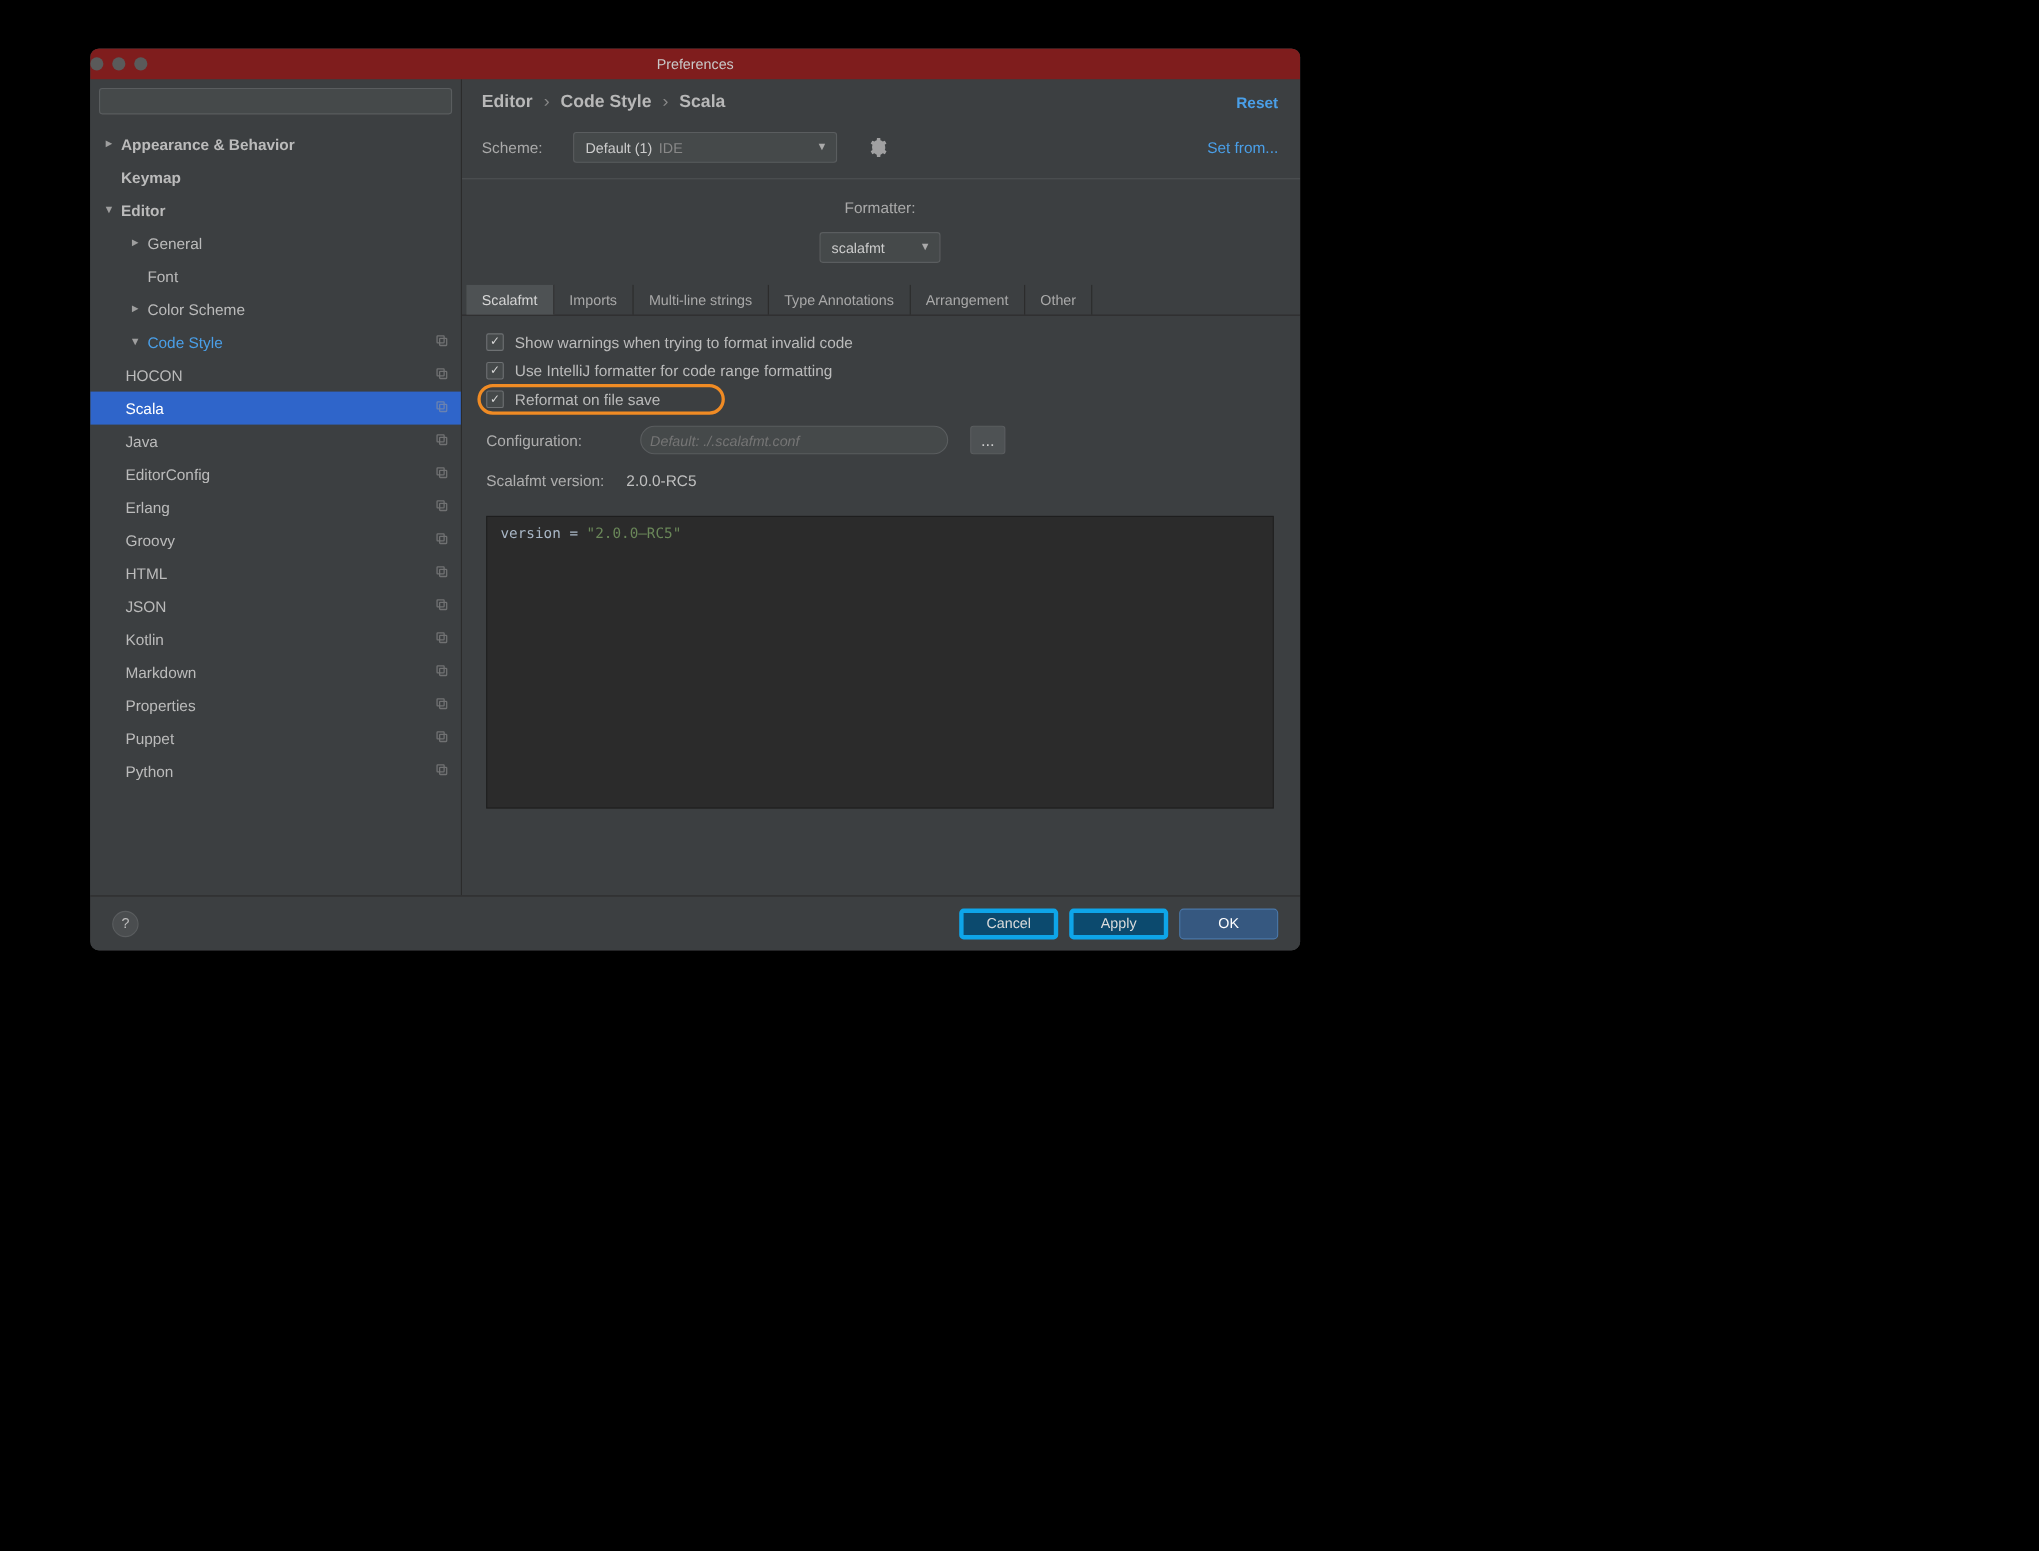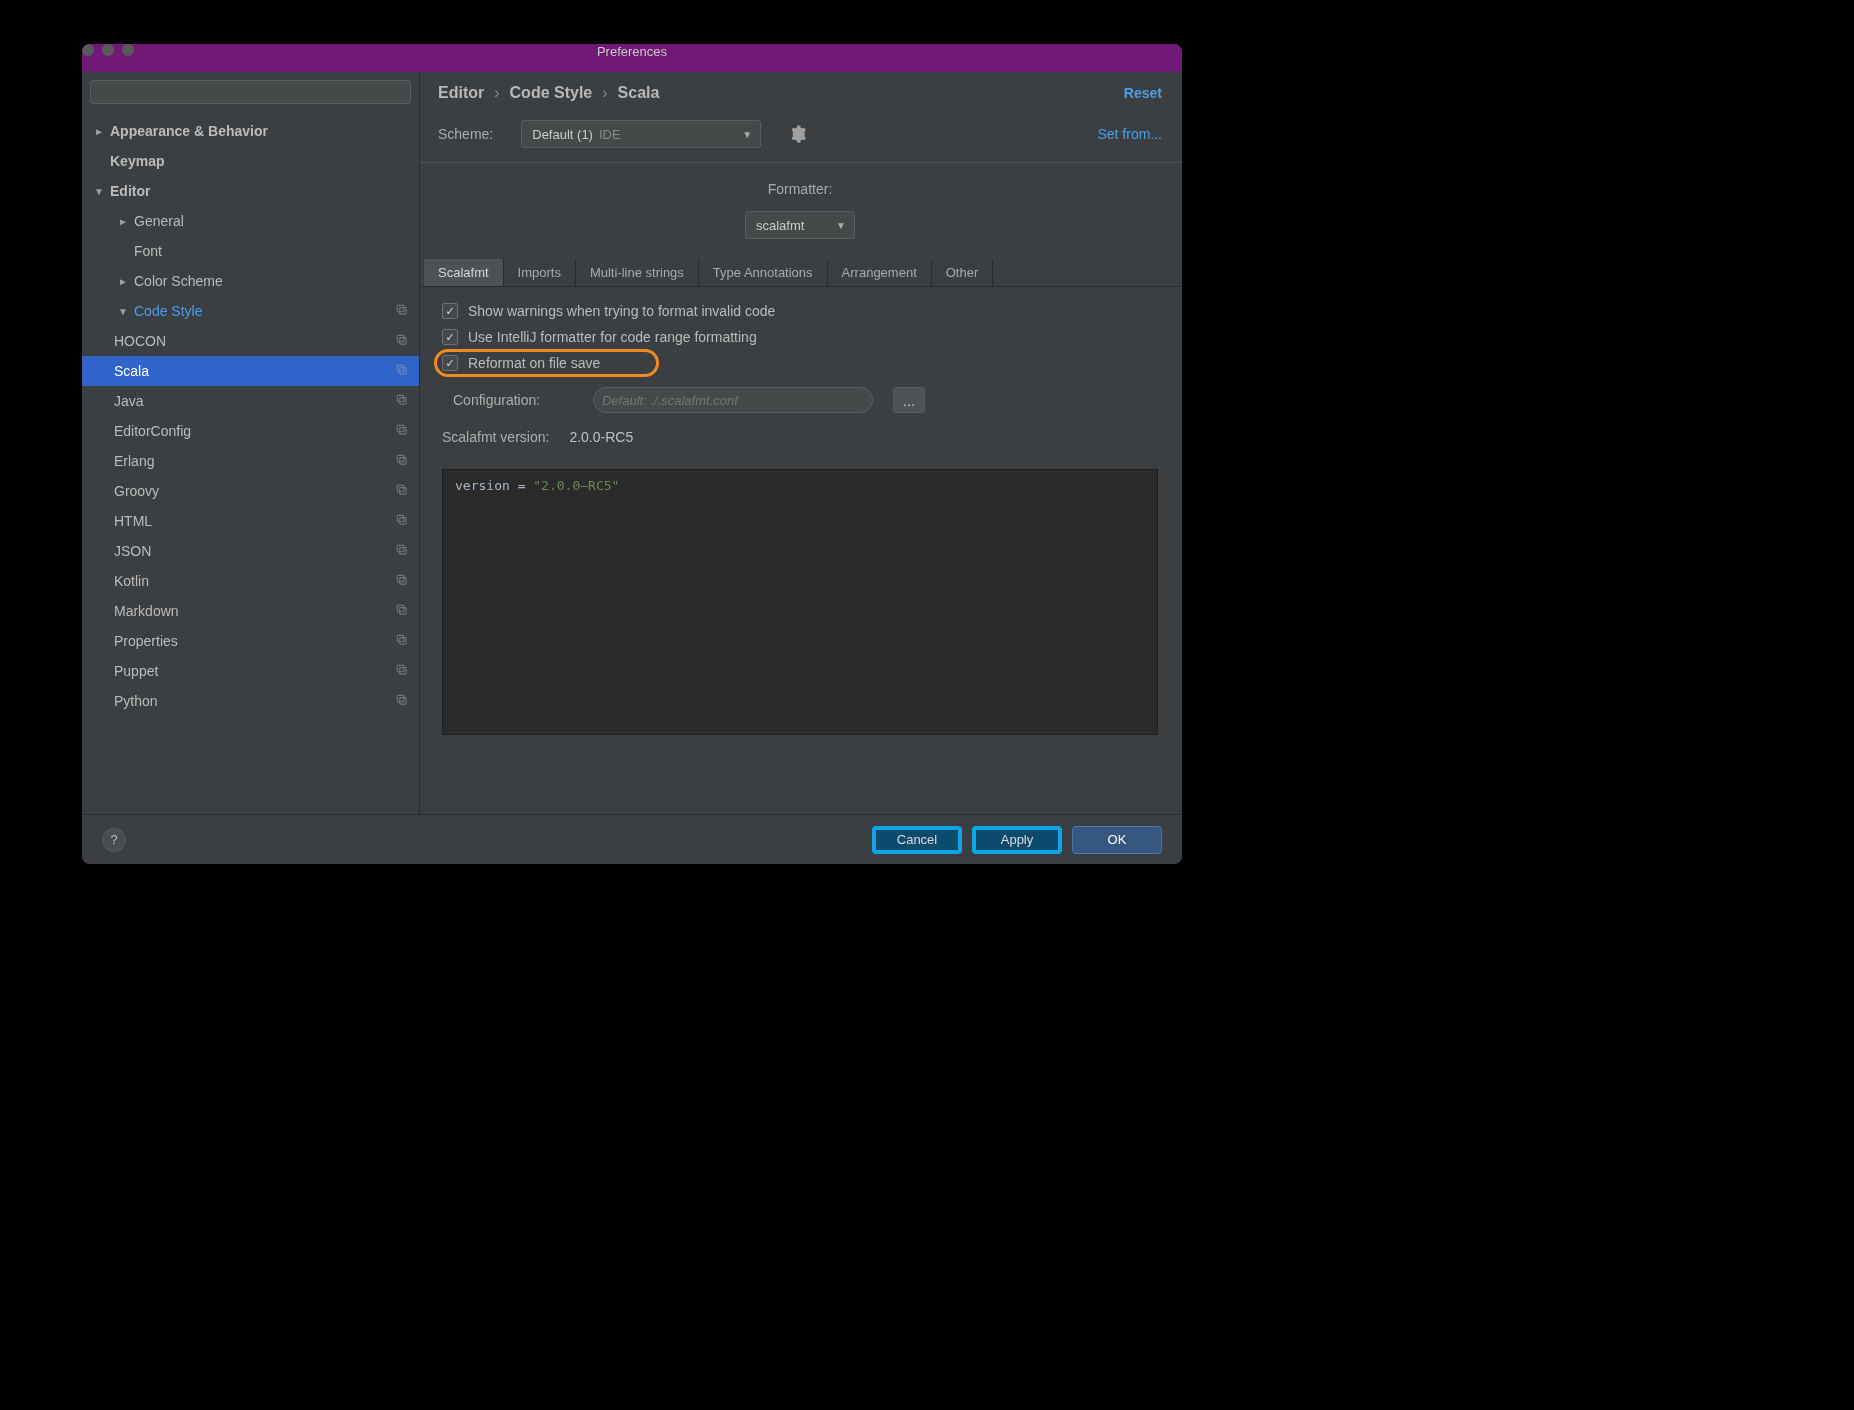--- a/index.html
+++ b/index.html
@@ -20,23 +20,23 @@
     margin-top: 44px;
     background: #3c3f41;
     border-radius: 8px;
     box-shadow: 0 30px 60px rgba(0,0,0,0.6);
     overflow: hidden;
     display: flex;
     flex-direction: column;
   }
   .titlebar {
     height: 28px;
-    background: #701a75;
+    background: #7f1d1d;
     display: flex;
-    align-items: flex-start;
+    align-items: center;
     padding: 0 0;
     position: relative;
   }
   .traffic-lights { display:flex; gap:8px; align-items:center;}
   .traffic-dot { width:12px; height:12px; border-radius:50%; background:#5a5a5a; }
   .titlebar-title {
     position:absolute; left:0; right:0; text-align:center; color:#c9c9c9; font-size:13px; font-weight:500;
     pointer-events:none;
   }
   .body {
@@ -123,21 +123,21 @@
     width:16px; height:16px; border:1px solid #6e7173; border-radius:2px; background:#45494a;
     display:flex; align-items:center; justify-content:center; color:#d8d8d8; font-size:11px; line-height:1;
   }
   .highlight-ring {
     position:absolute; left:-8px; top:-6px; width:225px; height:28px; border:3px solid #f08b24; border-radius:18px;
     pointer-events:none;
   }
   .config-row {
     display:flex; align-items:center; gap:20px; margin-top:6px;
   }
-  .config-label { font-size:14px; color:#aeaeae; min-width:120px;margin-left:11px;}
+  .config-label { font-size:14px; color:#aeaeae; min-width:120px;}
   .config-input {
     background:#45494a; border:1px solid #5a5d5f; border-radius:13px; height:26px; min-width:280px;
     padding:0 8px; color:#7d7d7d; font-size:13px; font-style:italic;
   }
   .ellipsis-btn {
     background:#4e5254; border:1px solid #5a5d5f; border-radius:3px; height:26px; width:32px;
     color:#ccc; font-size:15px; display:flex; align-items:center; justify-content:center;
   }
   .version-row { display:flex; align-items:center; gap:20px; margin-top:6px; font-size:14px; color:#aeaeae;}
   .code-area {

